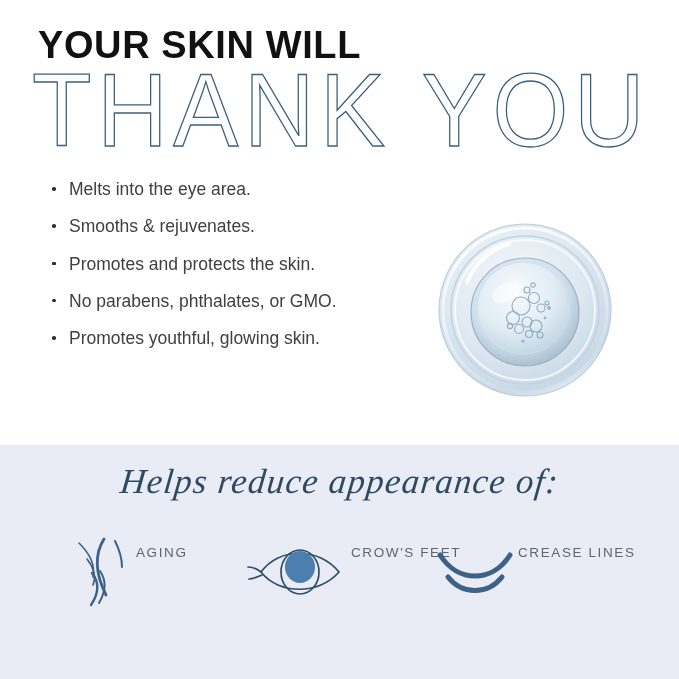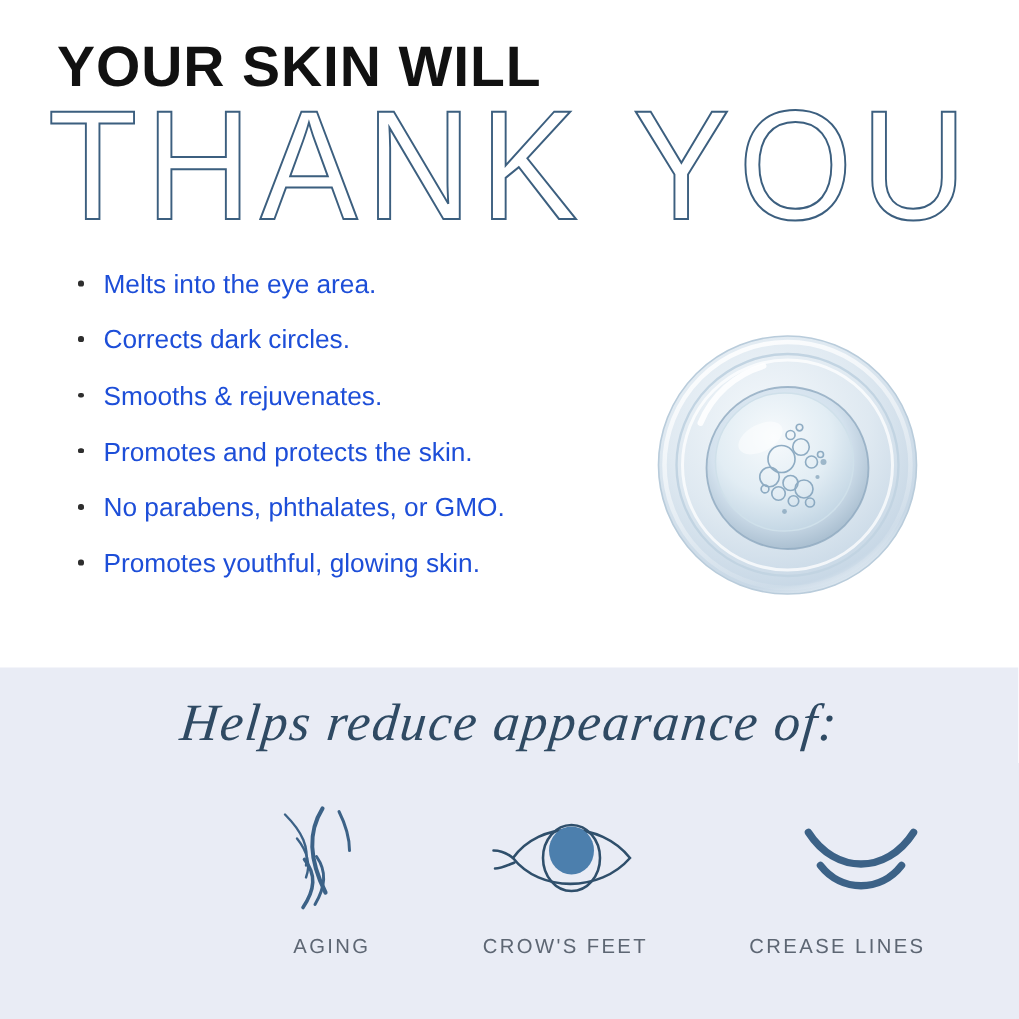--- a/index.html
+++ b/index.html
@@ -66,21 +66,21 @@
     margin: 0;
     padding: 0;
   }
   .benefit-item {
     position: relative;
     padding-left: 21px;
     margin: 0 0 14.5px 0;
     font-family: "Liberation Sans", sans-serif;
     font-size: 17.5px;
     font-weight: 400;
-    color: #1d4ed8;
+    color: #404040;
     line-height: 1.3;
     white-space: nowrap;
   }
   .benefit-item .dot {
     position: absolute;
     left: 4px;
     top: 9px;
     width: 3.5px;
     height: 3.5px;
     border-radius: 50%;
@@ -129,22 +129,22 @@
     left: 62px;
     top: 88px;
     width: 555px;
     display: flex;
     justify-content: space-between;
     align-items: flex-start;
   }
   .icon-cell {
     width: 185px;
     display: flex;
-    flex-direction: column;
-    align-items: flex-end;
+    flex-direction: row;
+    align-items: flex-start;
   }
   .icon-art {
     height: 78px;
     display: flex;
     align-items: center;
     justify-content: center;
   }
   .icon-art svg { display: block; }
   .icon-label {
     margin-top: 12px;
@@ -168,24 +168,20 @@
     <div class="headline-2">
       <svg viewBox="0 0 620 96" xmlns="http://www.w3.org/2000/svg">
         <text id="thankyou-text" x="0" y="78" font-family="Liberation Sans, sans-serif" font-size="104" letter-spacing="6" fill="none" stroke="#3c5f7f" stroke-width="1.35" textLength="618" lengthAdjust="spacingAndGlyphs">THANK YOU</text>
       </svg>
     </div>
 
     <ul class="benefits">
       <li class="benefit-item">
         <span class="dot"></span>
         <span>Melts into the eye area.</span>
-      </li>
-      <li class="benefit-item">
-        <span class="dot"></span>
-        <span>Corrects dark circles.</span>
       </li>
       <li class="benefit-item">
         <span class="dot"></span>
         <span>Smooths &amp; rejuvenates.</span>
       </li>
       <li class="benefit-item">
         <span class="dot"></span>
       </li>
       <li class="benefit-item">
         <span class="dot"></span>

